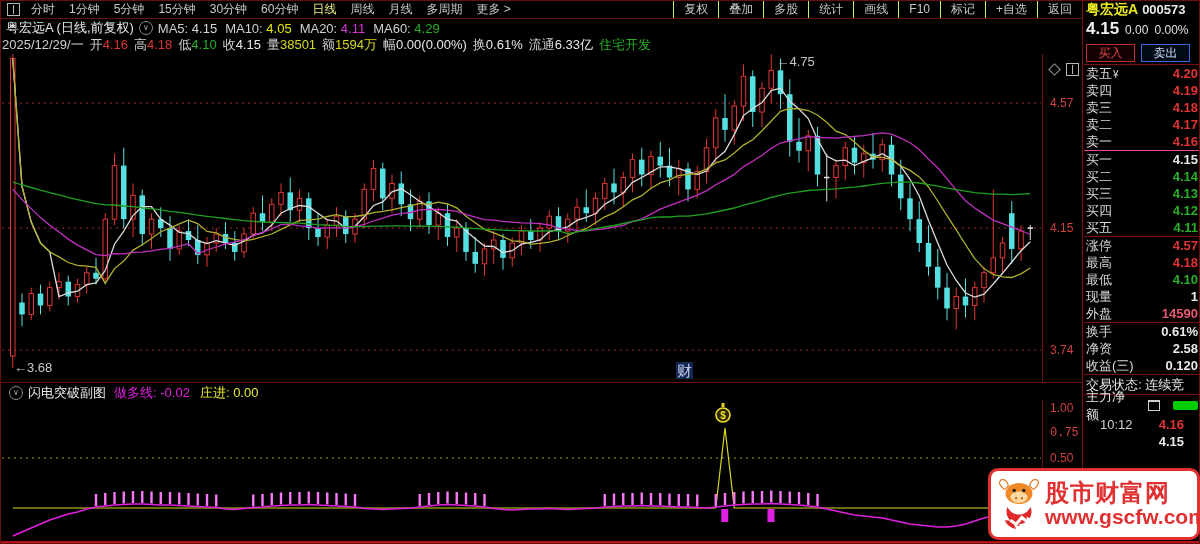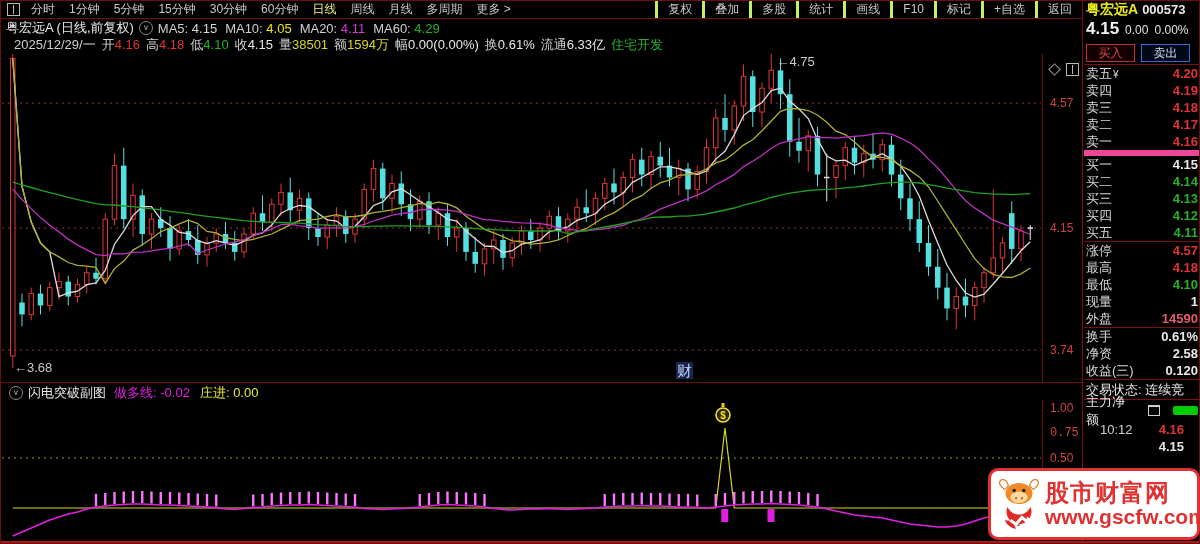--- a/index.html
+++ b/index.html
@@ -5,26 +5,26 @@
   html,body{margin:0;padding:0;background:#000;}
   #app{position:relative;width:1200px;height:544px;background:#000;overflow:hidden;
        font-family:"Liberation Sans",sans-serif;color:#cfcfcf;}
   #frame{position:absolute;inset:0;border:1px solid #6a0e0e;pointer-events:none;z-index:50;}
   
   #toolbar{position:absolute;left:1px;top:0;width:1081px;height:18px;border-bottom:1px solid #6a0e0e;
            display:flex;align-items:center;font-size:12px;}
   .tb-item{padding:8px 7px;color:#c8c8c8;cursor:pointer;white-space:nowrap;}
   .tb-item.sel{color:#f0f080;}
   #tb-right{margin-left:auto;display:flex;height:18px;align-items:center;}
-  #tb-right .tb-item{border-left:3px solid #bef264;height:18px;line-height:18px;padding:0 10px;}
+  #tb-right .tb-item{border-left:1px solid #bef264;height:18px;line-height:18px;padding:0 10px;}
   .panel-icon{width:11px;height:11px;border:1px solid #b8b8b8;margin:0 4px 0 6px;position:relative;}
   .panel-icon:after{content:"";position:absolute;right:2px;top:1px;bottom:1px;width:3px;border-left:1px solid #b8b8b8;}
   
   #title-row{position:absolute;left:6px;top:20px;height:16px;display:flex;align-items:center;font-size:13px;white-space:nowrap;}
-  #info-row{position:absolute;left:14px;top:37px;height:16px;display:flex;align-items:center;font-size:13px;white-space:nowrap;}
+  #info-row{position:absolute;left:2px;top:37px;height:16px;display:flex;align-items:center;font-size:13px;white-space:nowrap;}
   .chev-circle{width:12px;height:12px;border-radius:50%;border:1px solid #8a8a8a;display:inline-flex;
                align-items:center;justify-content:center;margin:0 5px;color:#aaa;font-size:8px;line-height:1;}
   .seg{margin-right:6px;}
   
   #main-chart{position:absolute;left:2px;top:54px;width:1039px;height:328px;}
   #main-axis{position:absolute;left:1042px;top:54px;width:40px;height:328px;border-left:1px solid #6a0e0e;font-size:12px;color:#d04040;}
   #main-axis span,#ind-axis span{position:absolute;left:7px;}
   #chart-icons{position:absolute;left:1050px;top:62px;width:30px;height:14px;display:flex;align-items:center;gap:7px;}
   .diamond{width:7px;height:7px;border:1px solid #9a9a9a;transform:rotate(45deg);}
   #hsep{position:absolute;left:1px;top:382px;width:1081px;border-top:1px solid #6a0e0e;}
@@ -45,21 +45,21 @@
   #rp-price .px{color:#f0f0f0;font-weight:bold;font-size:17px;}
   #rp-price .chg{color:#e0e0e0;font-size:12px;}
   #rp-btns{height:23px;display:flex;align-items:center;gap:6px;}
   .rp-btn{width:47px;height:16px;line-height:16px;text-align:center;font-size:12px;cursor:pointer;background:#140000;}
   #btn-buy{border:1px solid #c03030;color:#e04848;}
   #btn-sell{border:1px solid #3868d8;color:#cfe0ff;background:#000a14;}
   .lvl-row,.st-row{height:17px;display:flex;align-items:center;justify-content:space-between;cursor:pointer;}
   .lvl-row .lb,.st-row .lb{color:#d8d8d8;}
   .lvl-row .vl,.st-row .vl{font-weight:bold;}
   .yen{font-size:10px;color:#d8d8d8;margin-left:1px;}
-  #sell-levels{border-bottom:6px solid #ec4899;}
+  #sell-levels{border-bottom:1px solid #ec4899;}
   #rp-status{height:19px;display:flex;align-items:center;color:#e8e8e8;overflow:hidden;white-space:nowrap;text-align:center;}
   #rp-flow{height:21px;display:flex;align-items:center;gap:13px;border-bottom:none;color:#e8e8e8;}
   .list-icon{width:11px;height:9px;border:1px solid #cfcfcf;box-shadow:inset 0 2px 0 -1px #cfcfcf,inset 0 5px 0 -4px #cfcfcf;}
   .flow-bar{width:26px;height:9px;background:#00cc00;border-radius:2px;margin-left:auto;}
   .tick-row{height:17px;display:flex;align-items:center;justify-content:space-between;padding:0 16px;}
   
   #watermark{position:absolute;left:988px;top:468px;width:206px;height:66px;background:#fff;border:3px solid #e03030;
              border-radius:10px;display:flex;align-items:center;z-index:60;}
   #wm-text{display:flex;flex-direction:column;line-height:1.05;margin-left:2px;}
   #wm-title{color:#e03030;font-weight:bold;font-size:24px;letter-spacing:1px;}

